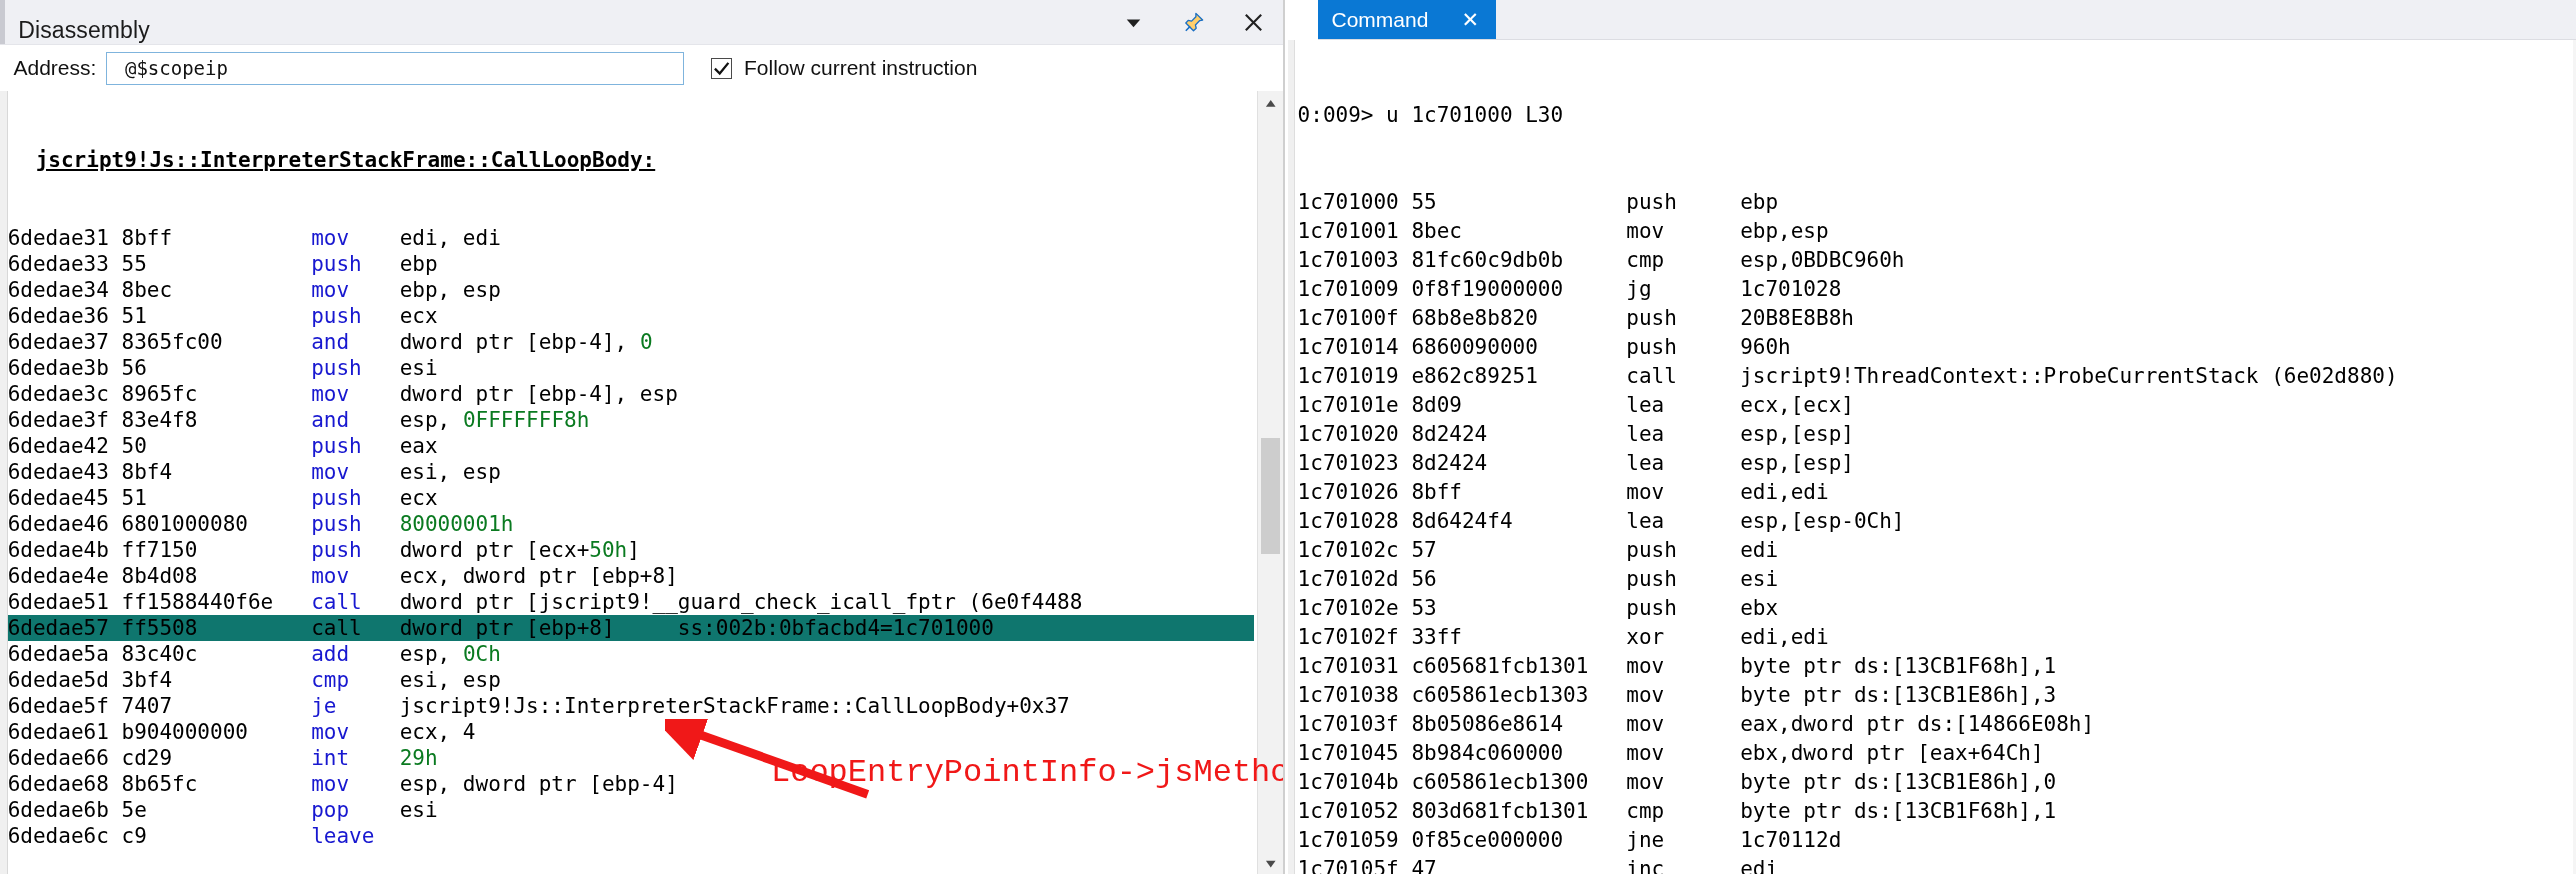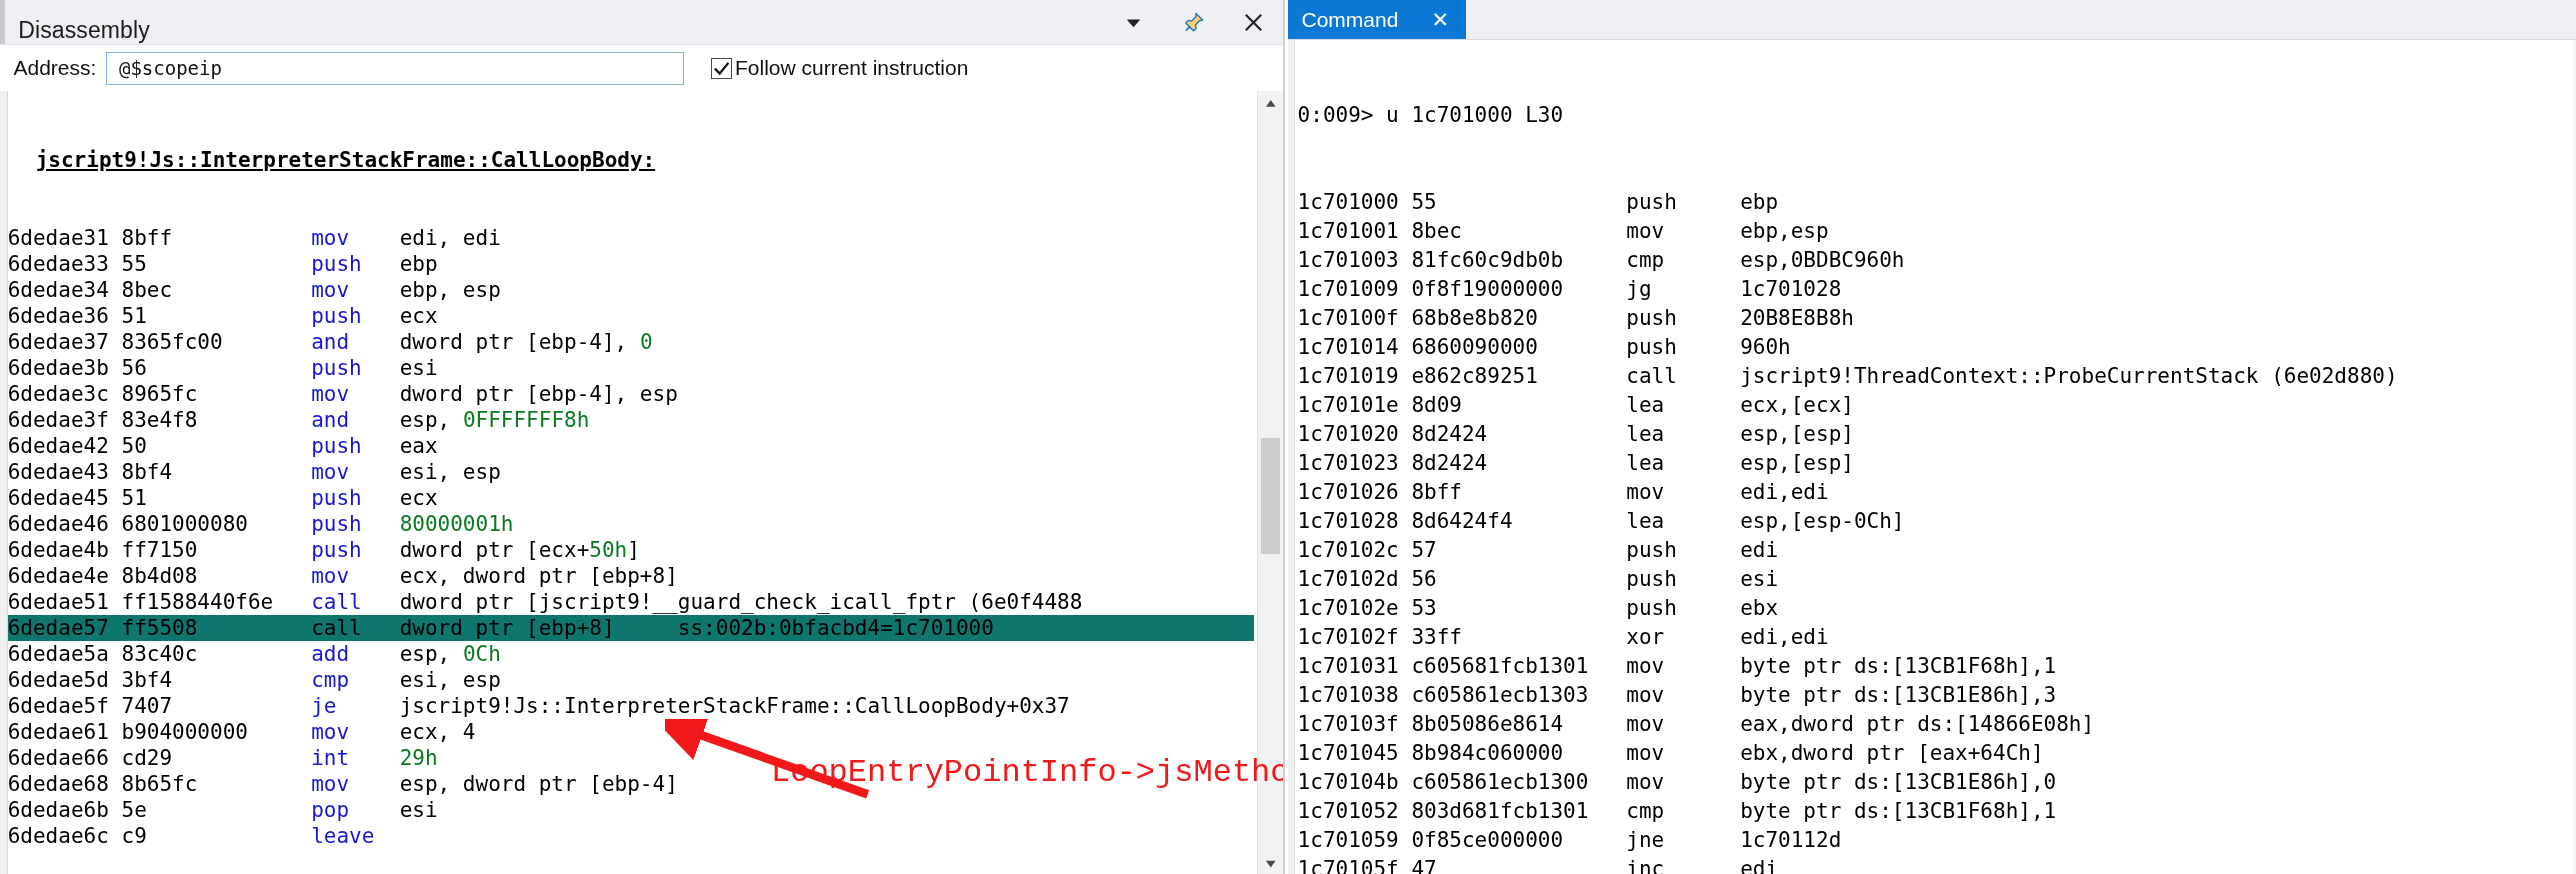--- a/index.html
+++ b/index.html
@@ -69,28 +69,28 @@
   }
   .addr-input {
     width: 578px;
     height: 33px;
     box-sizing: border-box;
     border: 1px solid #7fb4dd;
     background: #ffffff;
     font-family: "DejaVu Sans Mono", "Liberation Mono", monospace;
     font-size: 19px;
     color: #111;
-    padding: 0 12px;
+    padding: 0 18px;
     outline: none;
   }
   .follow-wrap {
     display: flex;
     align-items: center;
     margin-left: 27px;
-    gap: 3px;
+    gap: 12px;
   }
   .chk {
     width: 21px; height: 21px;
     border: 1.9px solid #4a4a4a;
     box-sizing: border-box;
     background: #fff;
     position: relative;
     flex: 0 0 auto;
   }
   .chk svg { position:absolute; left:1px; top:1px; }
@@ -173,20 +173,21 @@
     width: 1288px; height: 875px;
     background: #ffffff;
     box-sizing: border-box;
   }
   .cmd-tabstrip {
     height: 39px;
     background: #eff0f4;
     display: flex;
     align-items: stretch;
     border-bottom: 1px solid #dcdde2;
+    margin-left: 30px;
   }
   .cmd-tab {
     background: #0a78d4;
     color: #ffffff;
     display: flex;
     align-items: center;
     padding: 0 17.3px 0 13.5px;
     gap: 33px;
     font-size: 21px;
     height: 39px;

